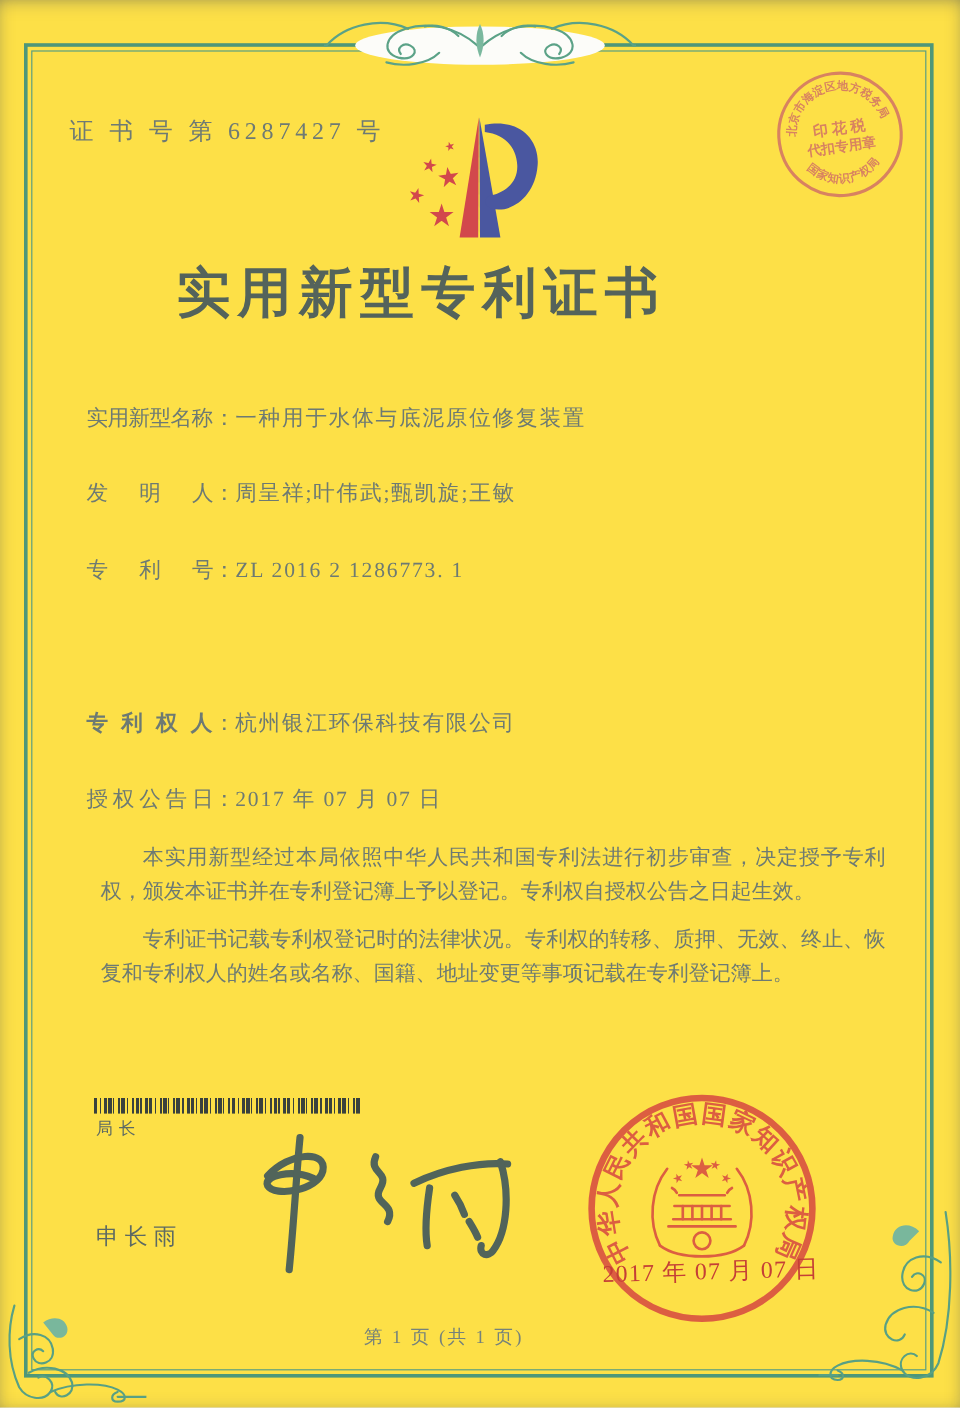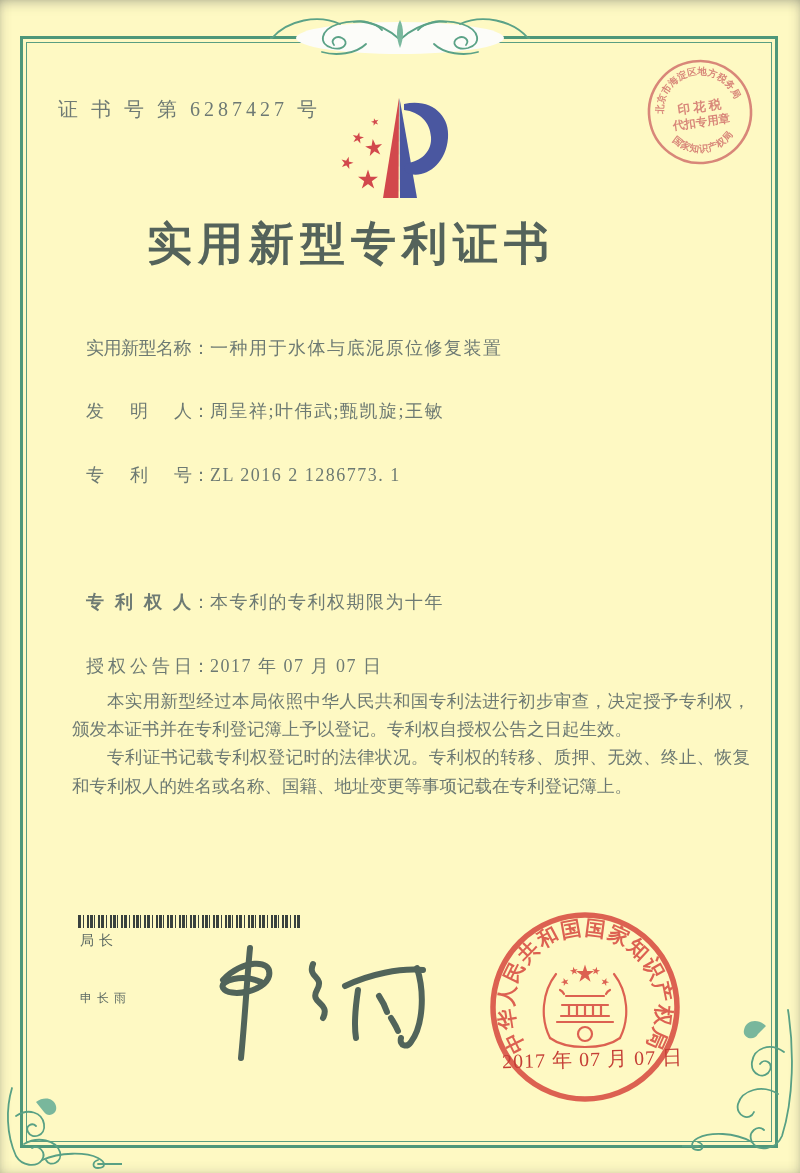--- a/index.html
+++ b/index.html
@@ -1,56 +1,56 @@
 <!DOCTYPE html>
 <html><head>
 <meta charset="utf-8">
 <style>
   html,body{margin:0;padding:0;background:#e8e8e4;}
   .sheet{
     position:relative;width:800px;height:1173px;margin:0 auto;
-    background:#fef9c3;overflow:hidden;
+    background:#fde047;overflow:hidden;
     font-family:"Liberation Serif","DejaVu Serif",serif;
     box-shadow:inset 0 10px 14px -10px rgba(90,95,92,.55),
                inset 10px 0 12px -10px rgba(90,95,92,.30),
                inset -10px 0 12px -10px rgba(90,95,92,.30),
                inset 0 -10px 12px -10px rgba(90,95,92,.25);
   }
   .abs{position:absolute;}
   
   .frame-outer{position:absolute;left:20px;top:36px;right:22px;bottom:25px;
     border:3px solid #4e9779;z-index:1;}
   .frame-inner{position:absolute;left:3px;top:3px;right:3px;bottom:3px;
     border:1px solid #5a9e81;}
   .ornament{z-index:2;pointer-events:none;}
   
   .cert-no{left:58px;top:96px;font-size:20px;letter-spacing:4px;color:#6e7a74;z-index:3;}
   .title{left:20px;top:214px;width:662px;text-align:center;font-size:45px;
     font-weight:700;letter-spacing:6px;color:#54635b;z-index:3;}
-  .field{left:72px;height:26px;font-size:18px;color:#6d7a73;z-index:3;white-space:nowrap;margin-left:14px;}
+  .field{left:72px;height:26px;font-size:18px;color:#6d7a73;z-index:3;white-space:nowrap;}
   .flabel{display:inline-block;width:106px;vertical-align:top;}
   .ls6{letter-spacing:-0.5px;} .ls5{letter-spacing:4px;}
   .ls4{letter-spacing:11px;font-weight:bold;}  .ls3{letter-spacing:26px;}
   .colon{display:inline-block;width:18px;}
   .fvalue{letter-spacing:1.5px;}
   .f0{top:336px;} .f1{top:399px;} .f2{top:463px;}
   .f3{top:527px;} .f4{top:590px;} .f5{top:654px;}
   .paras{left:72px;top:688px;width:678px;font-size:17.5px;line-height:28.2px;
     color:#6d7a73;text-align:justify;z-index:3;}
-  .paras p{margin:0;text-indent:2em;font-family:Liberation Mono, monospace;}
+  .paras p{margin:12px;text-indent:2em;}
   .barcode{left:78px;top:915px;width:222px;height:13px;z-index:3;
     background:repeating-linear-gradient(90deg,
       #39413d 0 3px,transparent 3px 5px,
       #39413d 5px 6px,transparent 6px 9px,
       #39413d 9px 11px,transparent 11px 12px,
       #39413d 12px 15px,transparent 15px 16px,
       #39413d 16px 17px,transparent 17px 20px,
       #39413d 20px 22px,transparent 22px 23px);}
   .director-title{left:80px;top:932px;font-size:14px;letter-spacing:5px;color:#5d6a63;z-index:3;}
-  .director-name{left:80px;top:990px;font-size:12px;letter-spacing:5px;color:#5d6a63;z-index:3;}
+  .director-name{left:80px;top:1018px;font-size:19px;letter-spacing:5px;color:#5d6a63;z-index:3;}
   .signature{left:195px;top:938px;z-index:3;}
   .seal{left:486px;top:908px;z-index:4;opacity:.87;}
   .seal-date{left:502px;top:1046px;font-size:20px;color:#c53f36;letter-spacing:1px;
     transform:rotate(-1.5deg);z-index:5;white-space:nowrap;}
   .tax-stamp{left:644px;top:56px;transform:rotate(-8deg);opacity:.8;z-index:3;}
   .logo{left:326px;top:92px;z-index:3;}
   .footer{left:250px;top:1104px;width:240px;text-align:center;font-size:15.5px;
     letter-spacing:2px;color:#75827b;z-index:3;}
 </style>
 </head>
@@ -139,21 +139,21 @@
   <div class="abs field f0">
     <span class="flabel ls6">实用新型名称</span><span class="colon">：</span><span class="fvalue">一种用于水体与底泥原位修复装置</span>
   </div>
   <div class="abs field f1">
     <span class="flabel ls3">发明人</span><span class="colon">：</span><span class="fvalue">周呈祥;叶伟武;甄凯旋;王敏</span>
   </div>
   <div class="abs field f2">
     <span class="flabel ls3">专利号</span><span class="colon">：</span><span class="fvalue">ZL 2016 2 1286773. 1</span>
   </div>
   <div class="abs field f4">
-    <span class="flabel ls4">专利权人</span><span class="colon">：</span><span class="fvalue">本专利的专利权期限为十年</span>
+    <span class="flabel ls4">专利权人</span><span class="colon">：</span><span class="fvalue">杭州银江环保科技有限公司</span>
   </div>
   <div class="abs field f5">
     <span class="flabel ls5">授权公告日</span><span class="colon">：</span><span class="fvalue">2017 年 07 月 07 日</span>
   </div>
 
   <div class="abs paras">
     <p>本实用新型经过本局依照中华人民共和国专利法进行初步审查，决定授予专利权，颁发本证书并在专利登记簿上予以登记。专利权自授权公告之日起生效。</p>
     <p>专利证书记载专利权登记时的法律状况。专利权的转移、质押、无效、终止、恢复和专利权人的姓名或名称、国籍、地址变更等事项记载在专利登记簿上。</p>
   </div>
 
@@ -199,14 +199,15 @@
         <circle cx="99" cy="126" r="7"></circle>
         <path d="M64,130 C54,110 56,84 70,66"></path>
         <path d="M134,130 C144,110 142,84 128,66"></path>
         <path d="M64,130 C80,142 118,142 134,130"></path>
       </g>
     </g>
   </svg>
 
   <div class="abs seal-date">2017 年 07 月 07 日</div>
 
+  <div class="abs footer">第 1 页 (共 1 页)</div>
 
 </div>
 
 </body></html>

